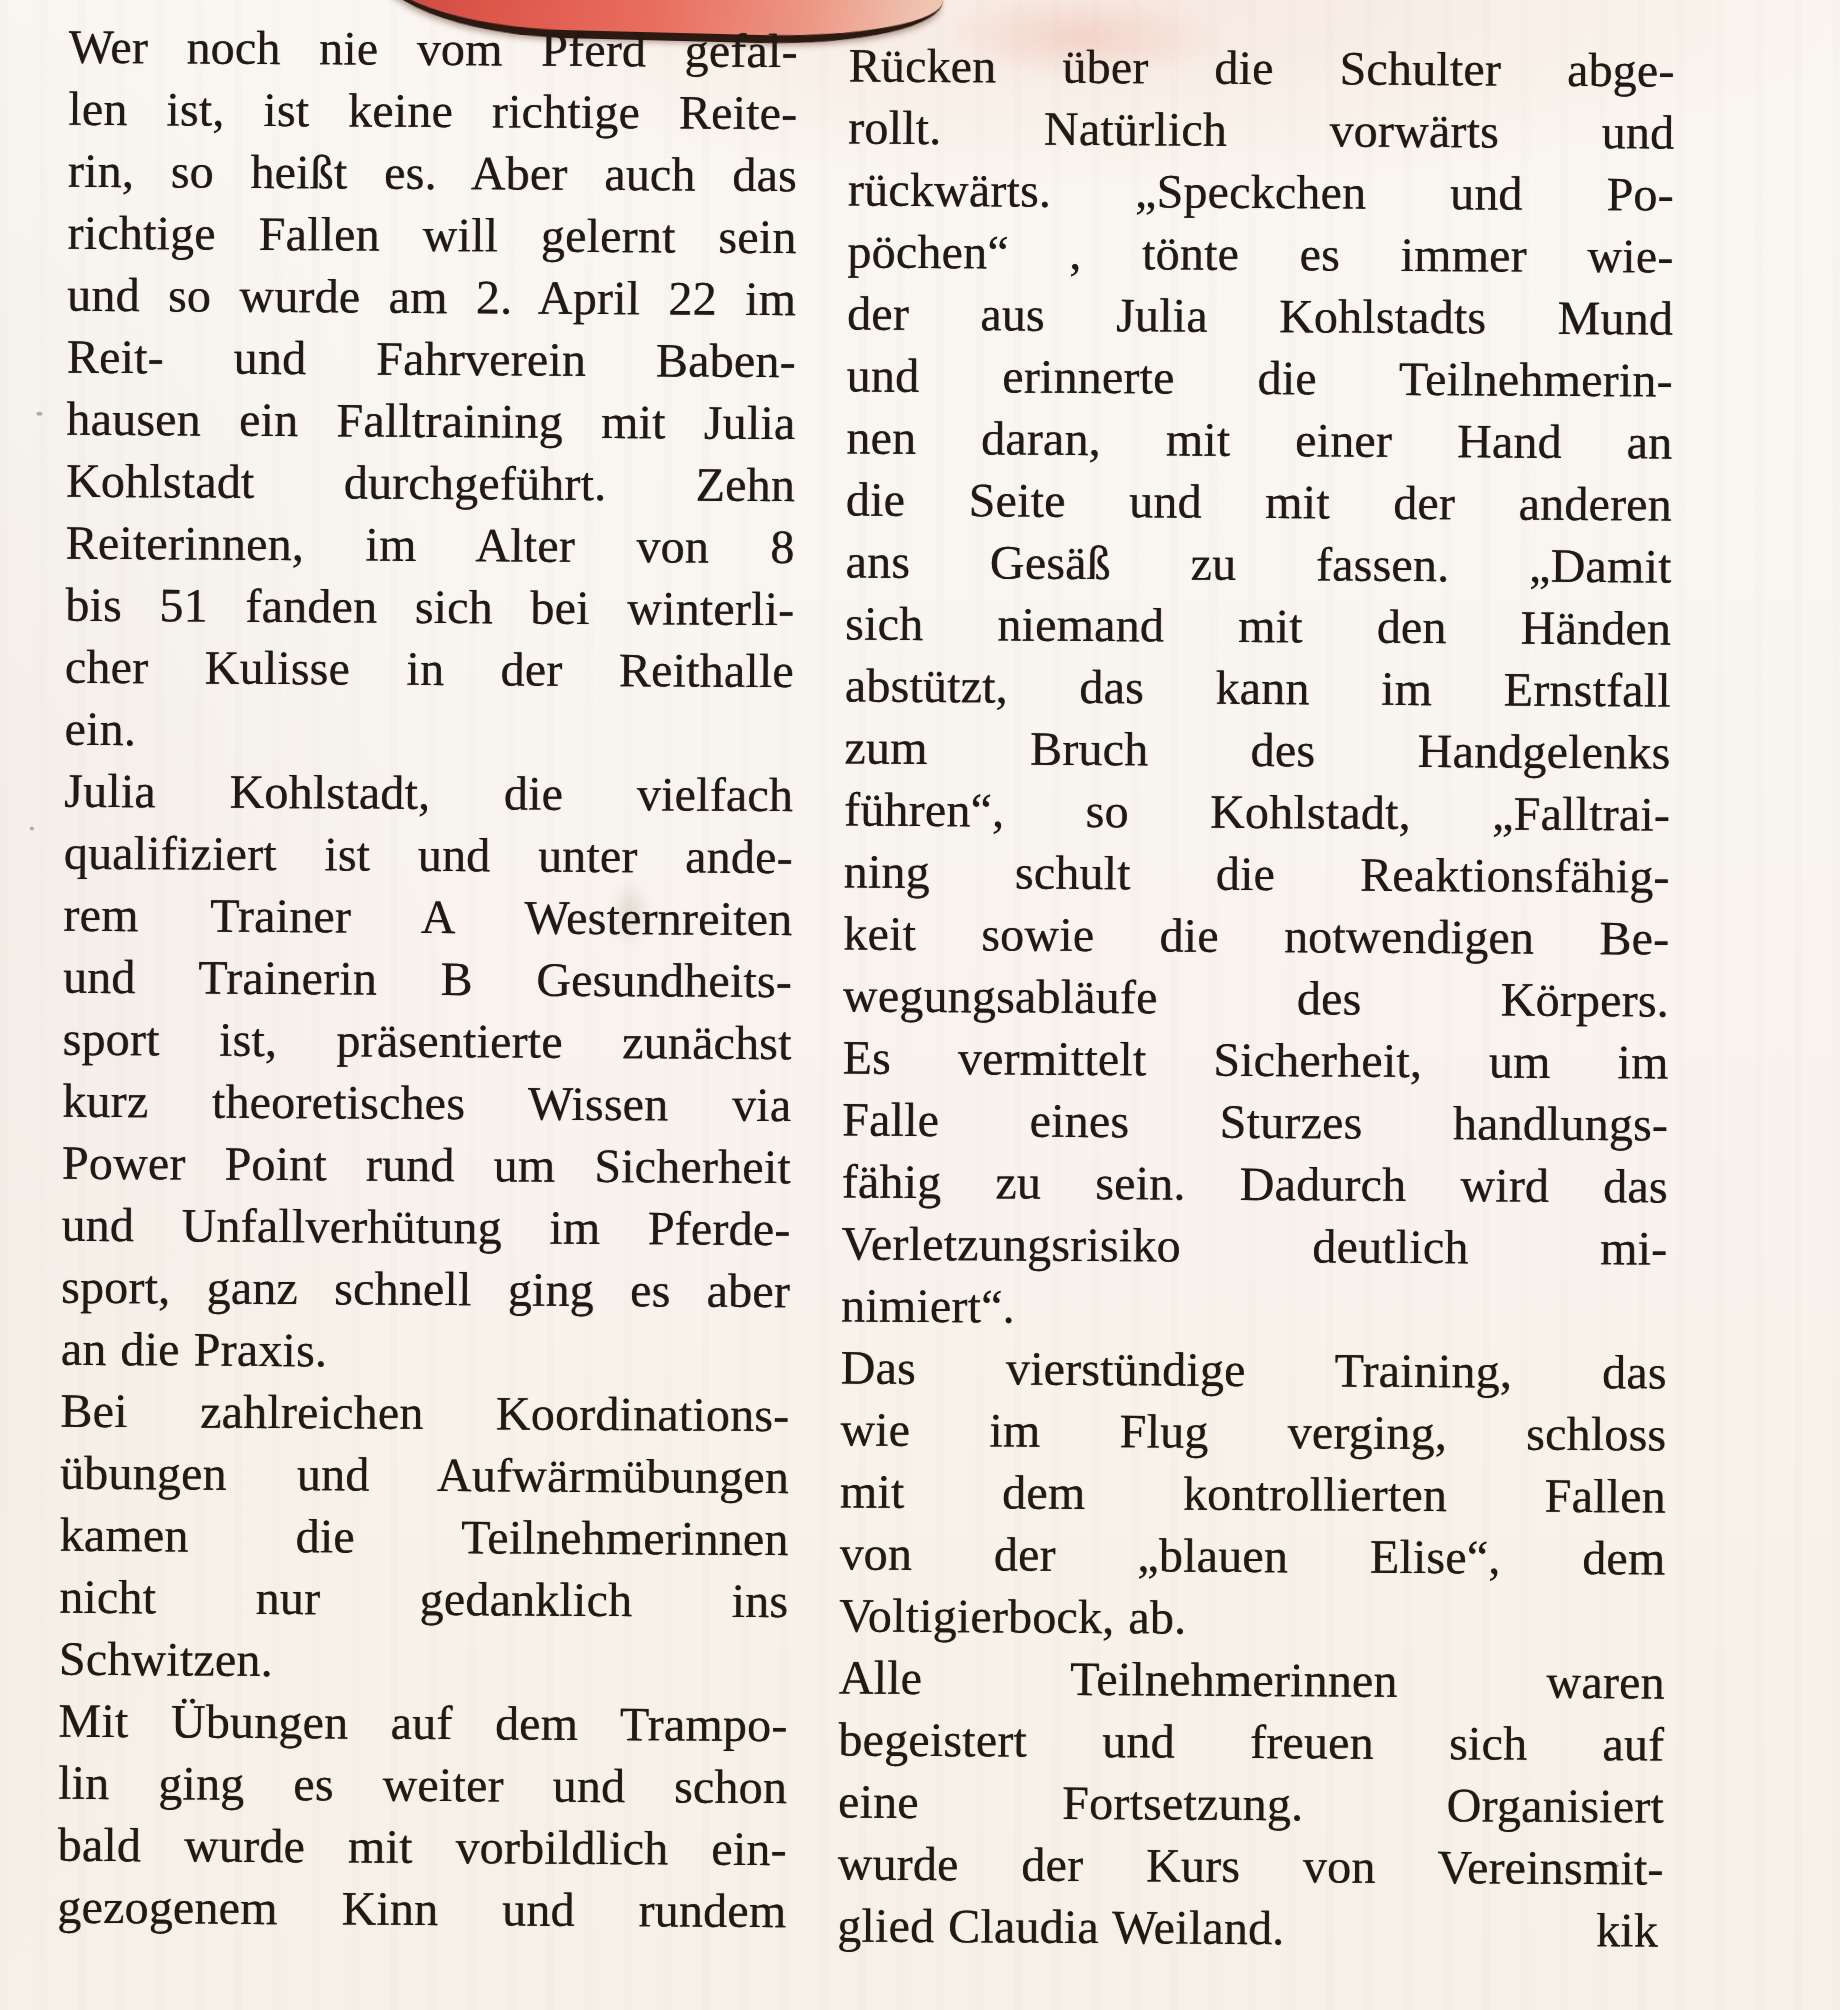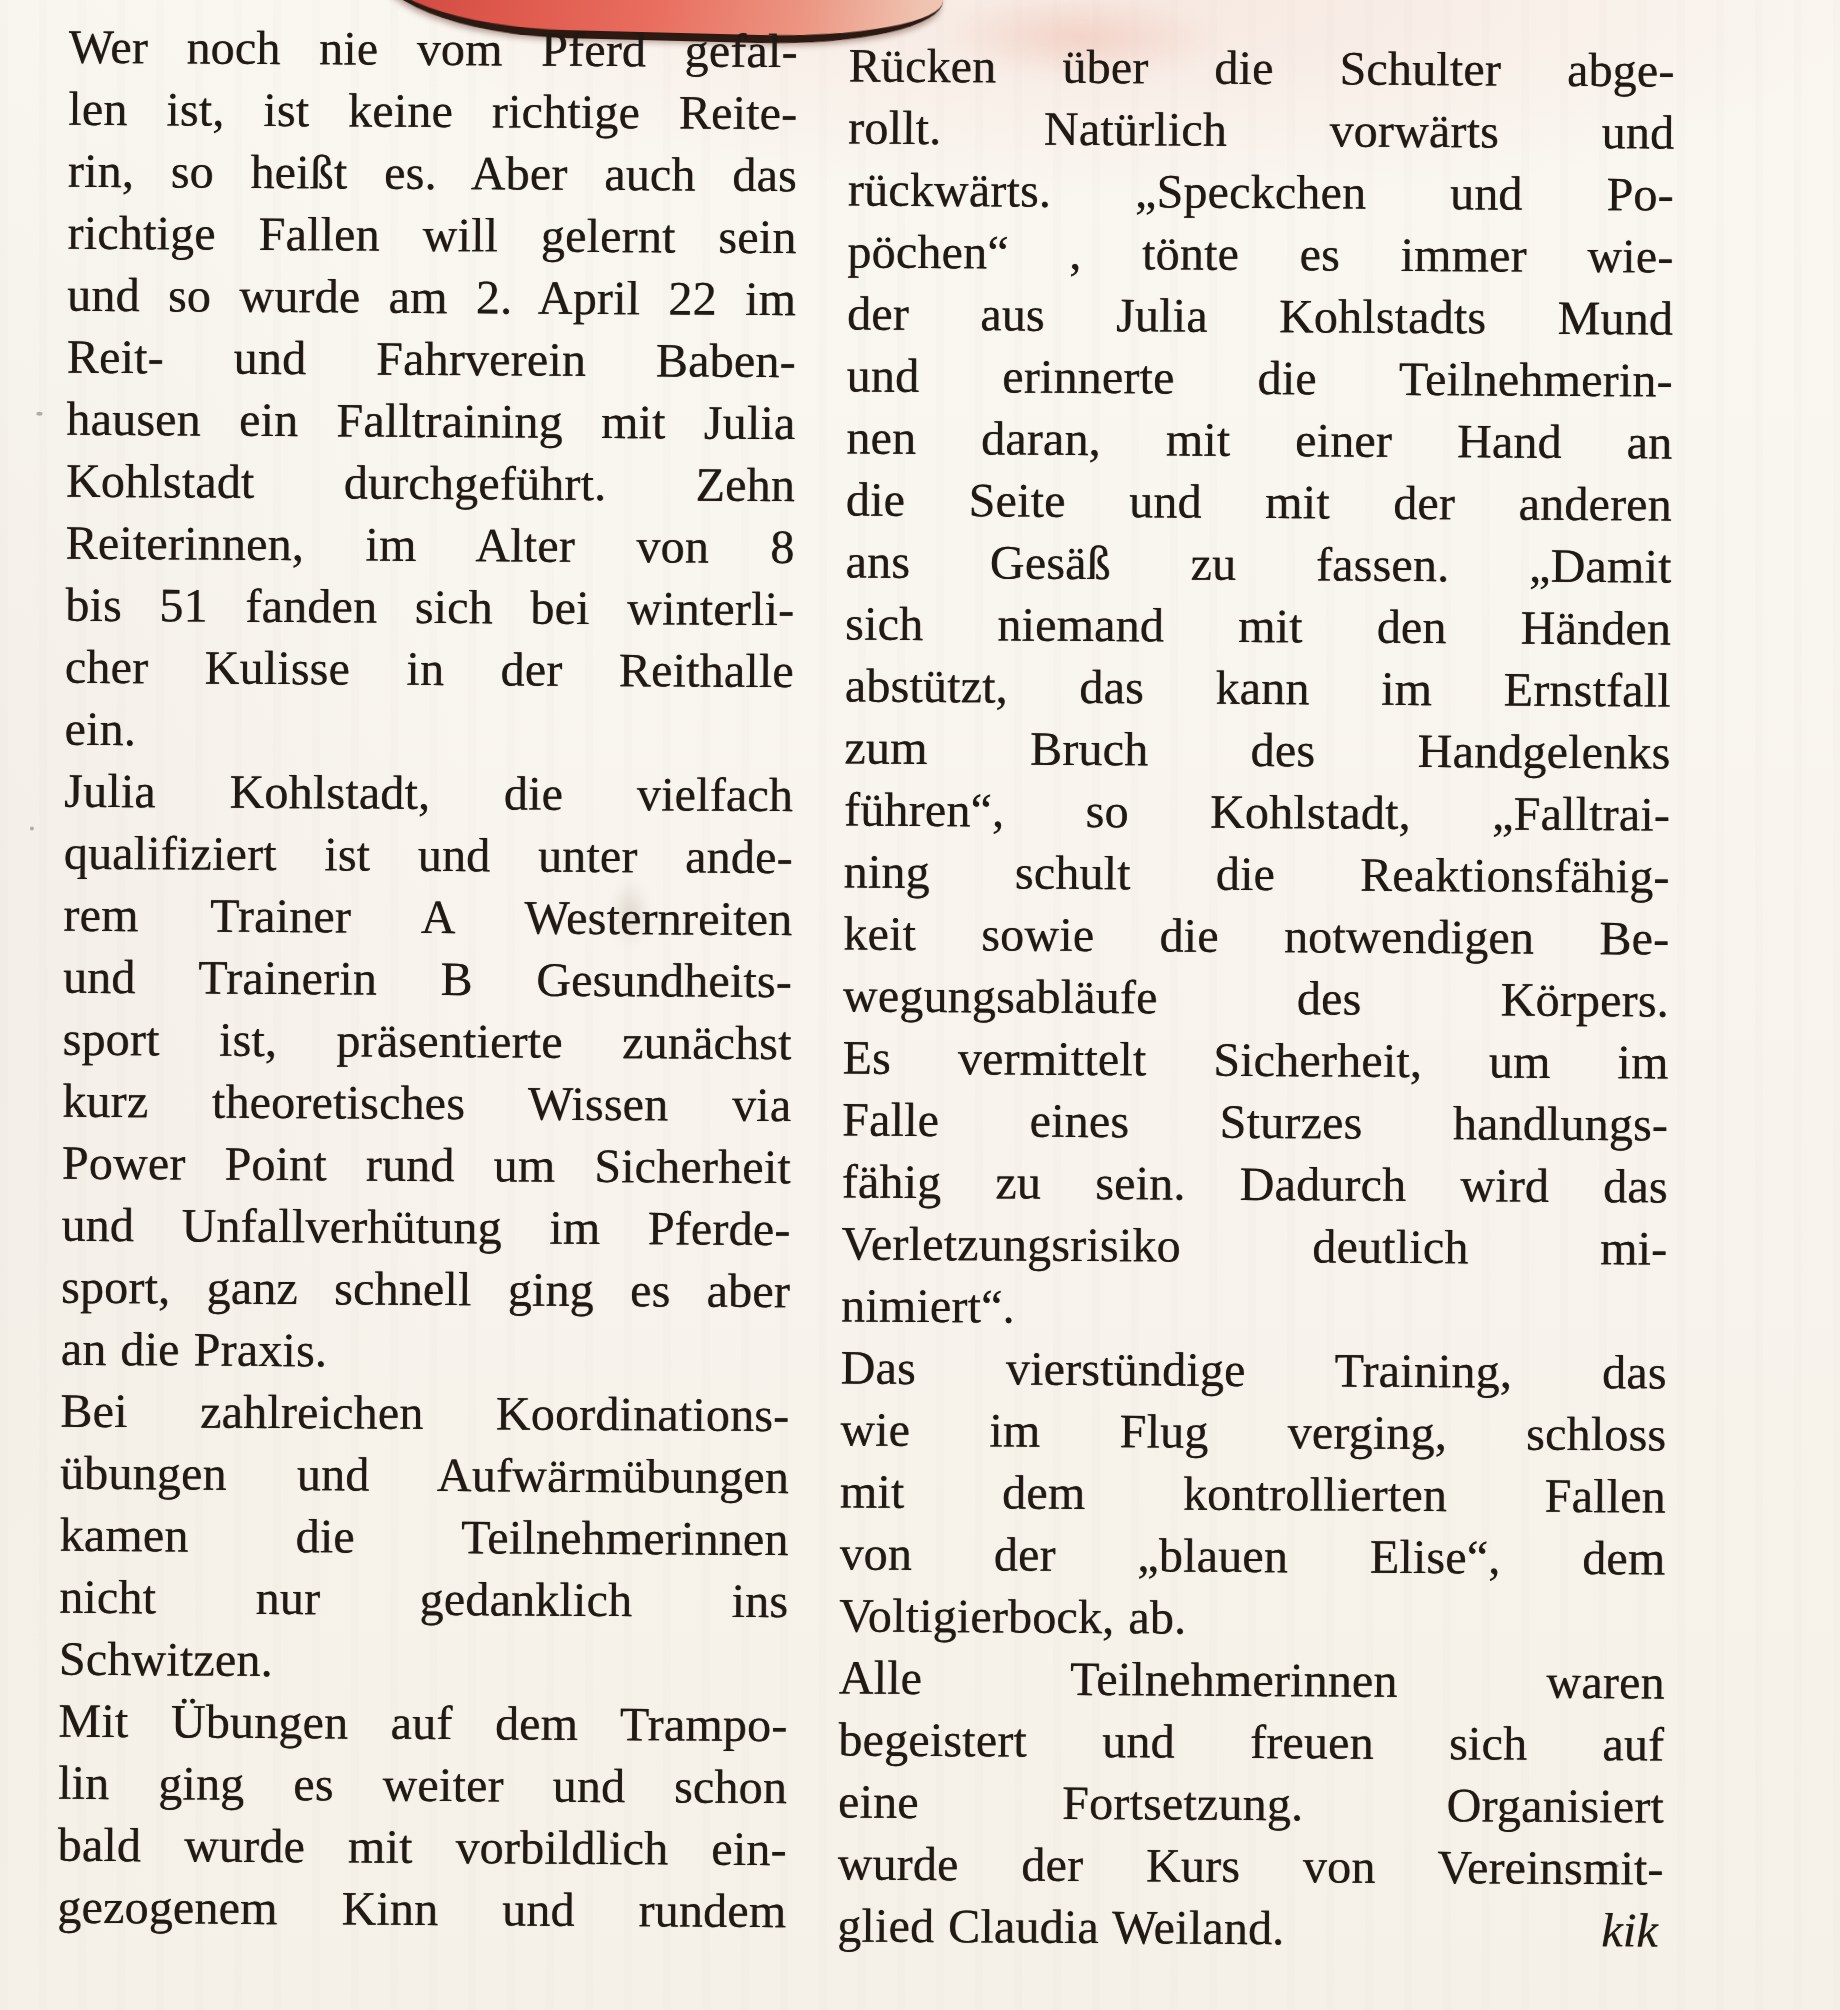--- a/index.html
+++ b/index.html
@@ -56,21 +56,21 @@
   .col-right{width:826px;margin-top:14px;}
   .line{
     height:62px;line-height:62px;overflow:hidden;
     letter-spacing:0.2px;word-spacing:1.8px;
     text-shadow:0 0 0.9px rgba(30,23,17,0.55), 0.4px 0 0 rgba(30,23,17,0.45);
   }
   .line.j{text-align:justify;text-align-last:justify;}
   .line.j::after{content:"";display:inline-block;width:100%;height:0;vertical-align:top;}
   .line.nj{text-align:left;}
   .line.sigline{display:flex;justify-content:space-between;}
-  .sig{font-style:italic;padding-right:5.3px;}
+  .sig{padding-right:5.3px;}
 </style>
 </head>
 <body>
 
 <div class="page">
   <div class="sheet">
     <div class="photo-red"></div>
     <div class="pink-wash"></div>
     <div class="smudge"></div>
     <div class="speck s1"></div>

